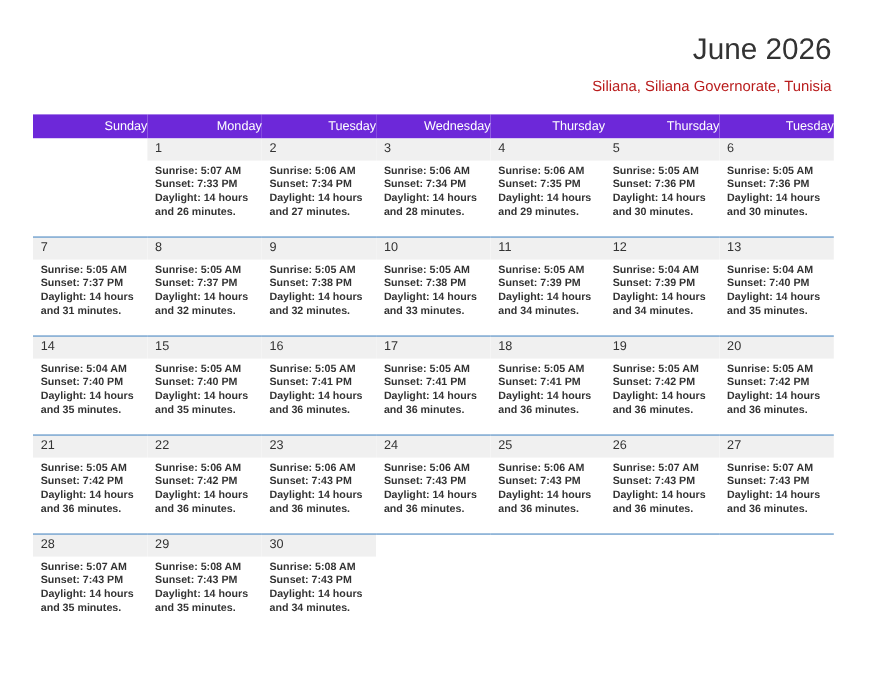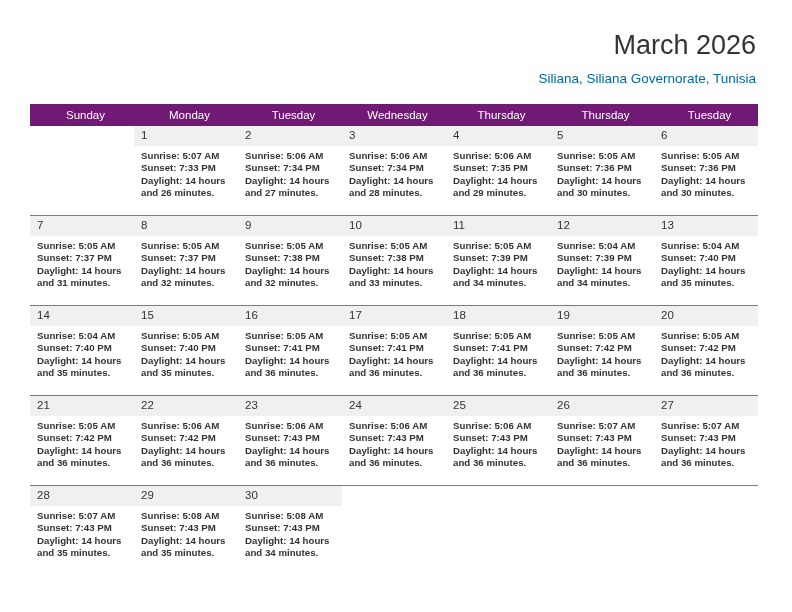--- a/index.html
+++ b/index.html
@@ -69,41 +69,41 @@
   }
   .cal-title {
     font-size: 27px;
     color: #333333;
     font-weight: normal;
     line-height: 34px;
     white-space: nowrap;
   }
   .cal-subtitle {
     font-size: 13.5px;
-    color: #0369a1;
+    color: #b91c1c;
     line-height: 20px;
     margin-top: 7px;
     white-space: nowrap;
   }
 
   
   .calendar {
     position: absolute;
     left: 30px;
     top: 104px;
     width: 728px;
     border-collapse: collapse;
     table-layout: fixed;
   }
   .calendar th {
-    background: #701a75;
+    background: #6d28d9;
     color: #ffffff;
     font-size: 11.5px;
     font-weight: normal;
-    text-align: center;
+    text-align: right;
     padding: 5px 0 5px 7px;
     height: 11px;
     border: none;
   }
   .calendar td {
     vertical-align: top;
     padding: 0;
     border: none;
     border-top: 1px solid #4a86c0;
     height: 89px;
@@ -137,21 +137,21 @@
 </style>
 </head>
 <body>
 
 <div class="page">
 
   <div class="top-bar">
 
 
     <div class="title-block">
-      <div class="cal-title">March 2026</div>
+      <div class="cal-title">June 2026</div>
       <div class="cal-subtitle">Siliana, Siliana Governorate, Tunisia</div>
     </div>
 
   </div>
 
   <table class="calendar">
     <thead>
       <tr>
         <th>Sunday</th>
         <th>Monday</th>

